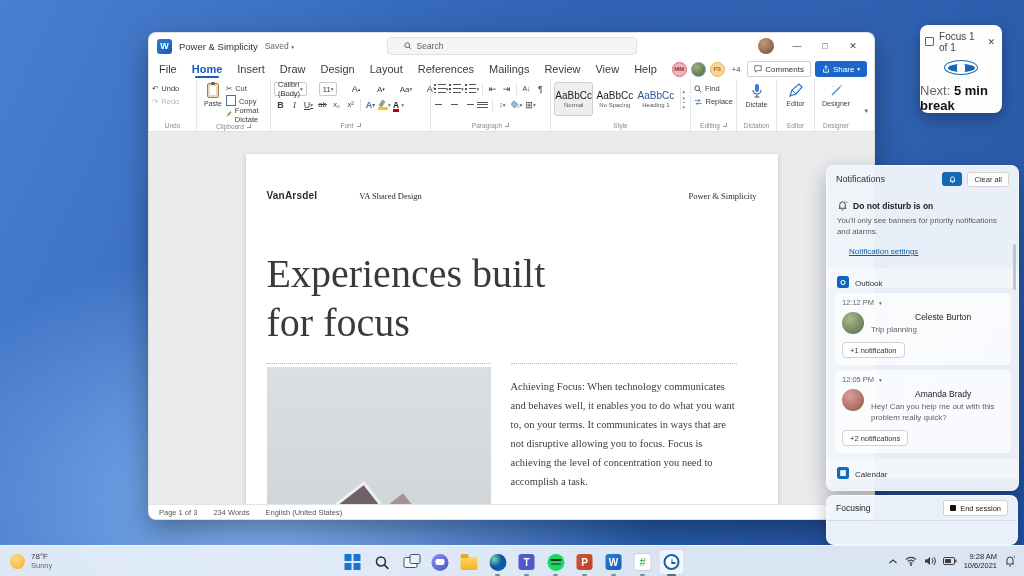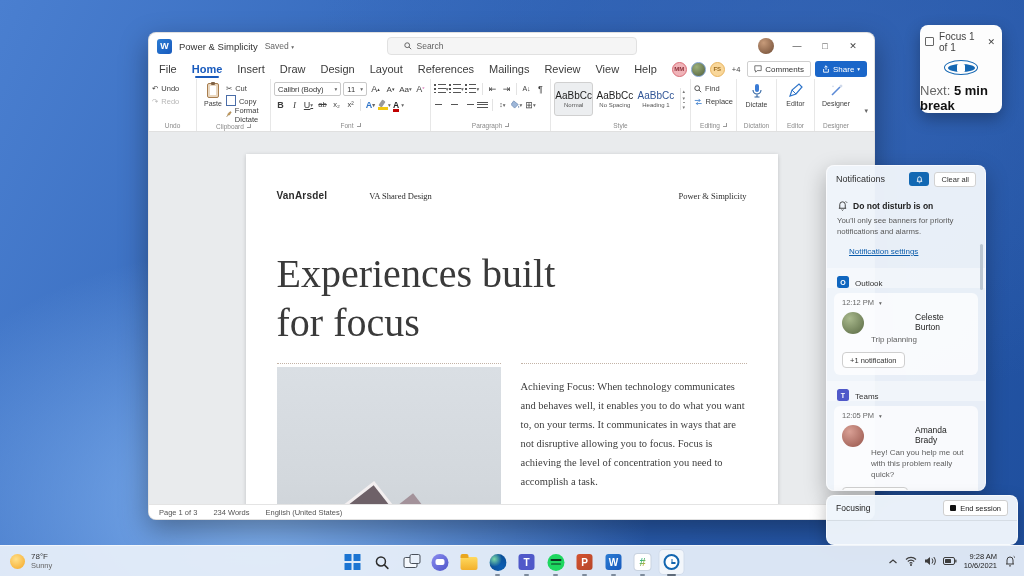--- a/index.html
+++ b/index.html
@@ -79,21 +79,21 @@
   .stylecard { width:44px; height:34px; display:flex; flex-direction:column; align-items:center; justify-content:center; border-radius:3px; gap:1px; }
   .stylecard.sel { background:#eceef0; border:1px solid #d0d0d0; }
   .st-sample { font-size:10px; color:#222; line-height:11px; }
   .st-name { font-size:6px; color:#555; }
   .gal-arrows { display:flex; flex-direction:column; justify-content:center; gap:1px; font-size:5px; color:#777;
     border-left:1px solid #e3e3e3; padding:0 2px; margin-left:2px; }
   .ribbon-chev { position:absolute; right:6px; bottom:16px; font-size:7px; color:#666; }
   
   .docarea { position:absolute; top:99px; left:0; right:0; bottom:15px; background:#e9ebed; overflow:hidden; }
   .page { width:532px; margin:22px auto 0; background:#fff; box-shadow:0 1px 4px rgba(0,0,0,.18);
-    padding:36px 31px 20px; height:400px; font-family:"Liberation Serif",serif; }
+    padding:36px 21px 20px; height:400px; font-family:"Liberation Serif",serif; }
   .phead { display:flex; align-items:baseline; font-size:8.5px; color:#2c2c2c; }
   .plogo { font-family:"Liberation Sans",sans-serif; font-weight:bold; font-size:10px; letter-spacing:.2px; }
   .pshared { margin-left:42px; font-size:8.5px; }
   .pright { margin-left:auto; font-size:8.5px; }
   .pheading { margin-top:48px; font-size:40px; line-height:49px; color:#3a3a3a; width:320px; font-weight:400; }
   .pcols { display:flex; gap:20px; margin-top:16px; }
   .pcol-l { width:224px; border-top:1px dotted #c3b3a6; padding-top:3px; }
   .pcol-r { width:226px; border-top:1px dotted #c3b3a6; padding-top:13px; }
   .pimg { height:160px; background:linear-gradient(180deg,#dadfe4 0%,#d3d8dd 70%,#ced3d8 100%); position:relative; overflow:hidden; }
   .bld1 { position:absolute; left:68px; bottom:-26px; width:52px; height:58px; background:#6e6168; transform:rotate(-38deg); box-shadow:2px -2px 0 1px #f3eff0; }
@@ -109,21 +109,21 @@
   .fw-restore { width:7px; height:7px; border:1px solid #666; border-radius:1px; position:relative; }
   .fw-restore::before { content:""; position:absolute; left:-3px; top:-3px; width:7px; height:7px; border:1px solid #666; border-radius:1px; background:#fdfdfd; }
   .fw-title { font-size:10px; color:#444; margin-left:2px; }
   .fw-close { margin-left:auto; font-size:9px; color:#444; line-height:8px; }
   .fw-ring1 { margin-top:7px; width:34px; height:34px; border:1.5px solid #1467b3; border-radius:50%; padding:2.5px; }
   .fw-ring2 { width:100%; height:100%; border-radius:50%; background:#1467b3; display:flex; align-items:center; justify-content:center; }
   .fw-sq { width:8px; height:8px; background:#fff; border-radius:1.5px; }
   .fw-next { margin-top:8px; font-size:13px; color:#666; }
   .fw-next b { color:#111; }
   
-  .notif { position:absolute; left:826px; top:165px; width:160px; height:326px; border-radius:8px;
+  .notif { position:absolute; left:826px; top:165px; width:193px; height:326px; border-radius:8px;
     background:rgba(238,244,250,.97); box-shadow:0 8px 22px rgba(0,0,0,.28); z-index:5; overflow:hidden;
     border:1px solid rgba(255,255,255,.65); }
   .nt-head { height:26px; display:flex; align-items:center; padding:0 9px; gap:5px; }
   .nt-title { font-size:9px; color:#2f2f2f; }
   .nt-dndbtn { margin-left:auto; width:20px; height:14px; border-radius:3px; background:#1268b3; display:flex; align-items:center; justify-content:center; }
   .nt-clear { height:15px; border:1px solid #d2d2d2; background:#fff; border-radius:3px; font-size:7.5px; color:#333; padding:0 6px; display:flex; align-items:center; }
   .nt-dnd { padding:8px 10px 4px; }
   .nt-dnd-row { display:flex; align-items:center; gap:5px; font-size:8.5px; font-weight:bold; color:#222; }
   .nt-dnd-desc { font-size:7.8px; color:#5a5a5a; line-height:11px; margin-top:4px; }
   .nt-link { font-size:8px; color:#0b5cab; text-decoration:underline; margin-top:10px; display:inline-block;margin-left:12px; }
@@ -286,21 +286,21 @@
               </span>
           </div>
         </div>
         <div class="rlabel">
             <span>Clipboard</span>
             <span class="launcher"></span>
           </div>
       </div>
 
       <div class="rgroup" style="width:160px">
-        <div class="rrow" style="gap:2px">
+        <div class="rrow" style="gap:12px">
           <span class="rbox" style="width:72px">
               <span>Calibri (Body)</span>
               <span class="caret">▾</span>
             </span>
           <span class="rbox" style="width:25px">
               <span>11</span>
               <span class="caret">▾</span>
             </span>
           <span class="rico">A<i style="font-size:5px;font-style:normal;vertical-align:super">▴</i></span>
           <span class="rico" style="font-size:8px">A<i style="font-size:5px;font-style:normal;vertical-align:super">▾</i></span>
@@ -573,24 +573,20 @@
       <div class="nt-person">
         <span class="avatar nt-av av-celeste"></span>
         <span>
           <div class="nt-name">Celeste Burton</div>
           <div class="nt-prev">Trip planning</div>
         </span>
       </div>
       <span class="nt-chip">+1 notification</span>
     </div>
 
-    <div class="nt-gh">
-      <span class="appic teams">T</span>
-      <span>Teams</span>
-    </div>
     <div class="nt-card">
       <div class="nt-time">
           <span>12:05 PM</span>
           <span class="caret">▾</span>
         </div>
       <div class="nt-person">
         <span class="avatar nt-av av-amanda"></span>
         <span>
           <div class="nt-name">Amanda Brady</div>
           <div class="nt-prev">Hey! Can you help me out with this problem really quick?</div>

